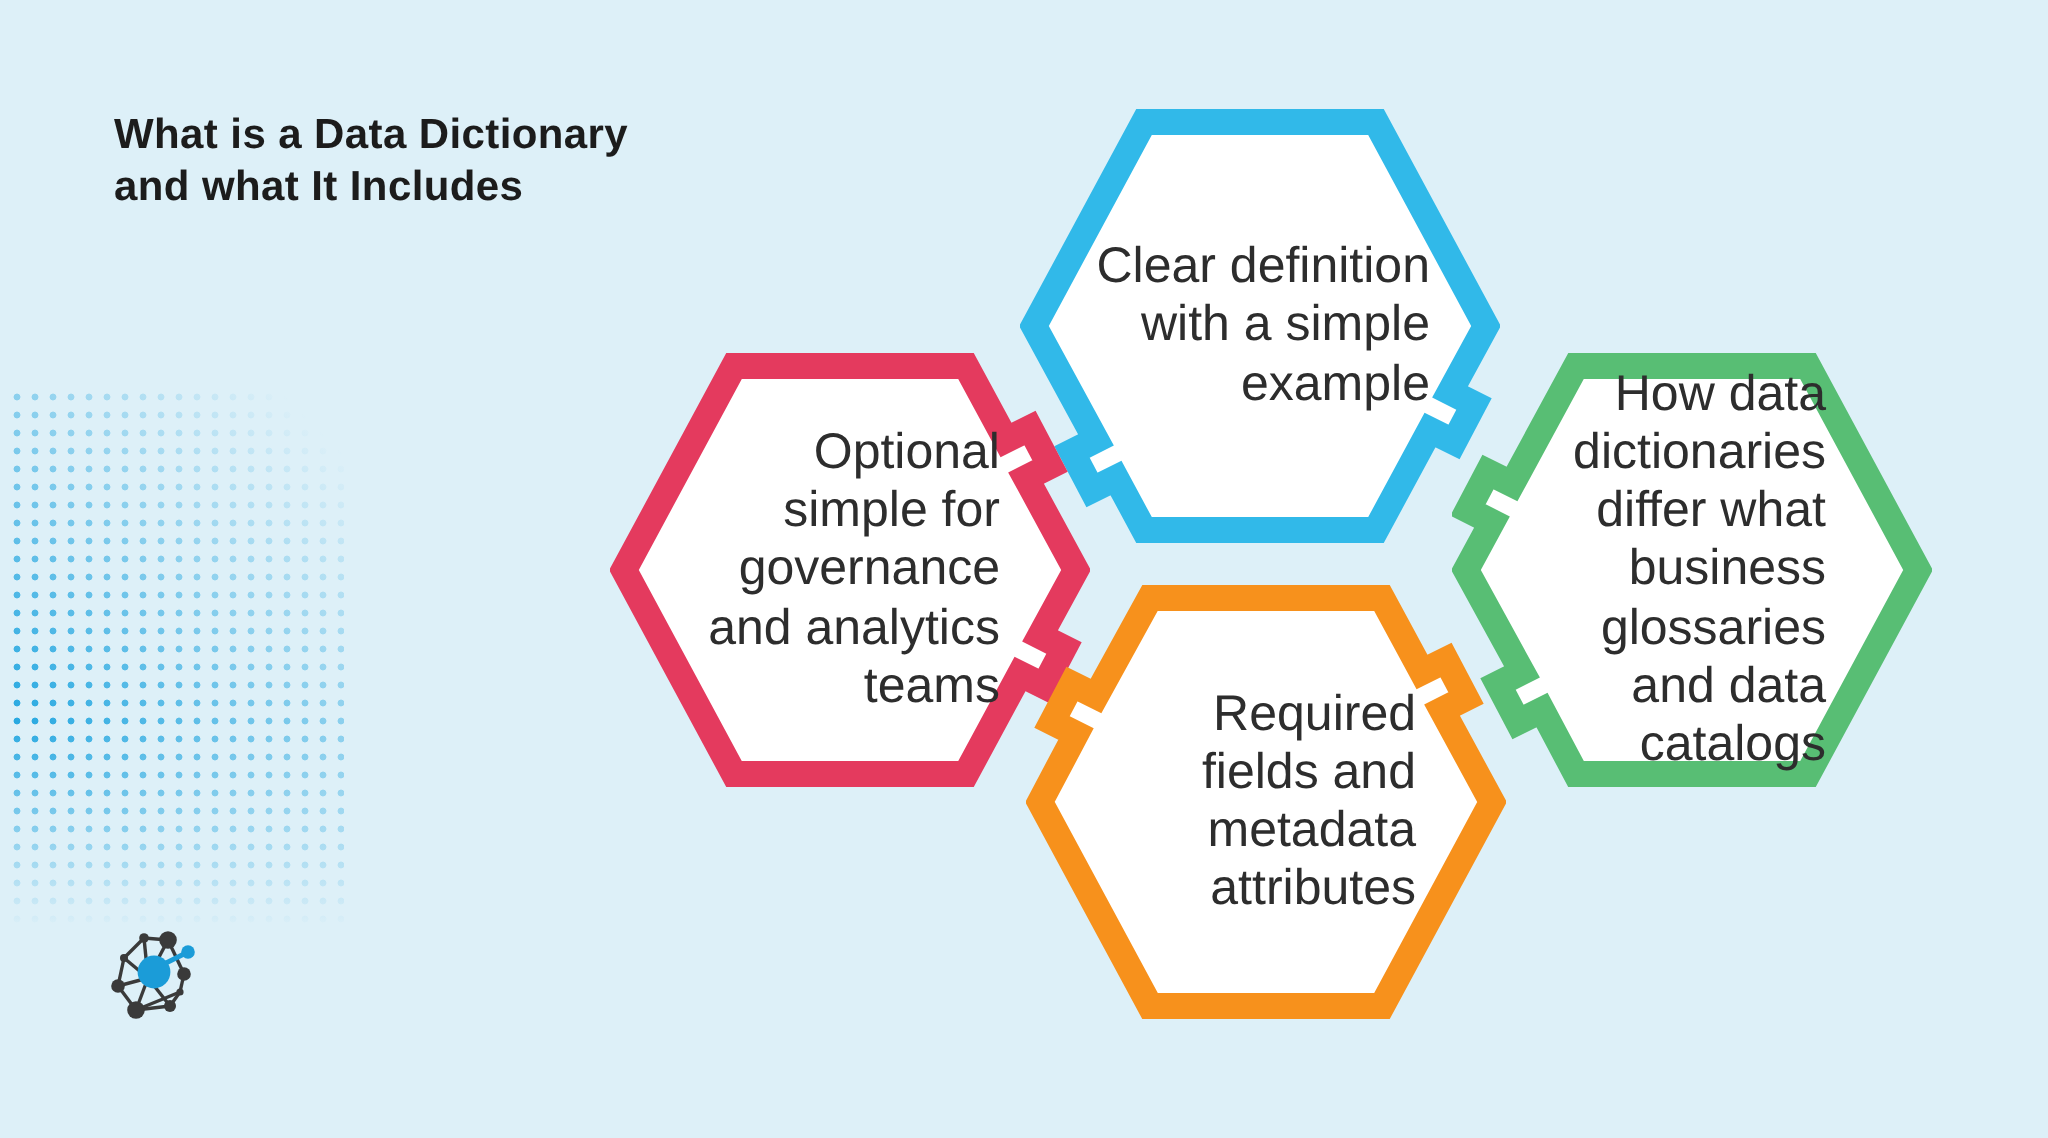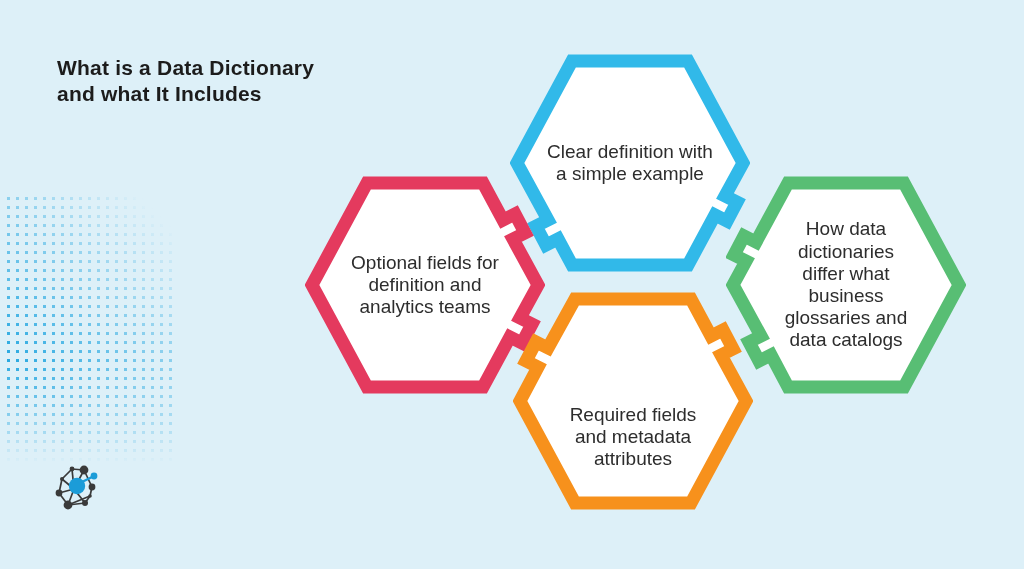--- a/index.html
+++ b/index.html
@@ -58,33 +58,33 @@
     top: 0;
     display: block;
   }
   .hex .hex-label {
     position: absolute;
     top: 0;
     height: 100%;
     display: flex;
     align-items: center;
     justify-content: center;
-    text-align: center;
-    font-size: 19px;
+    text-align: right;
+    font-size: 25px;
     line-height: 1.17;
     color: #2d2d2d;
   }
   .hex-cyan   { left: 510px; top: 54px;  }
   .hex-red    { left: 305px; top: 176px; }
   .hex-green  { left: 726px; top: 176px; }
   .hex-orange { left: 513px; top: 292px; }
   .hex-cyan   .hex-label { left: 35px;  width: 170px; }
   .hex-red    .hex-label { left: 45px;  width: 150px; }
   .hex-green  .hex-label { left: 53px;  width: 134px; }
-  .hex-orange .hex-label { left: 45px;  width: 150px; margin-top: 36px; }
+  .hex-orange .hex-label { left: 45px;  width: 150px; }
   .logo {
     position: absolute;
     left: 54px;
     top: 464px;
     width: 48px;
     height: 48px;
   }
 </style>
 </head>
 <body>
@@ -102,21 +102,21 @@
     <svg width="240" height="218" viewBox="0 0 240 218">
       <path d="M62,7 L178,7 L233,109 L215,142 l12,6 l-10,19 l-12,-6 L178,211 L62,211 L48,185 l-12,6 l-10,-19 l12,-6 L7,109 Z" fill="#ffffff" stroke-width="13" stroke-linejoin="miter" stroke="#31b9e9"></path>
     </svg>
     <div class="hex-label">Clear definition with a simple example</div>
   </div>
 
   <div class="hex hex-red">
     <svg width="240" height="218" viewBox="0 0 240 218">
       <path d="M62,7 L178,7 L198,44 l12,-6 l10,19 l-12,6 L233,109 L215,142 l12,6 l-10,19 l-12,-6 L178,211 L62,211 L7,109 Z" fill="#ffffff" stroke-width="13" stroke-linejoin="miter" stroke="#e43a5e"></path>
     </svg>
-    <div class="hex-label">Optional fields for definition and analytics teams</div>
+    <div class="hex-label">Optional simple for governance and analytics teams</div>
   </div>
 
   <div class="hex hex-green">
     <svg width="240" height="218" viewBox="0 0 240 218">
       <path d="M62,7 L178,7 L233,109 L178,211 L62,211 L45,179 l-12,6 l-10,-19 l12,-6 L7,109 L20,85 l-12,-6 l10,-19 l12,6 Z" fill="#ffffff" stroke-width="13" stroke-linejoin="miter" stroke="#58be74"></path>
     </svg>
     <div class="hex-label">How data dictionaries differ what business glossaries and data catalogs</div>
   </div>
 
   <div class="hex hex-orange">

